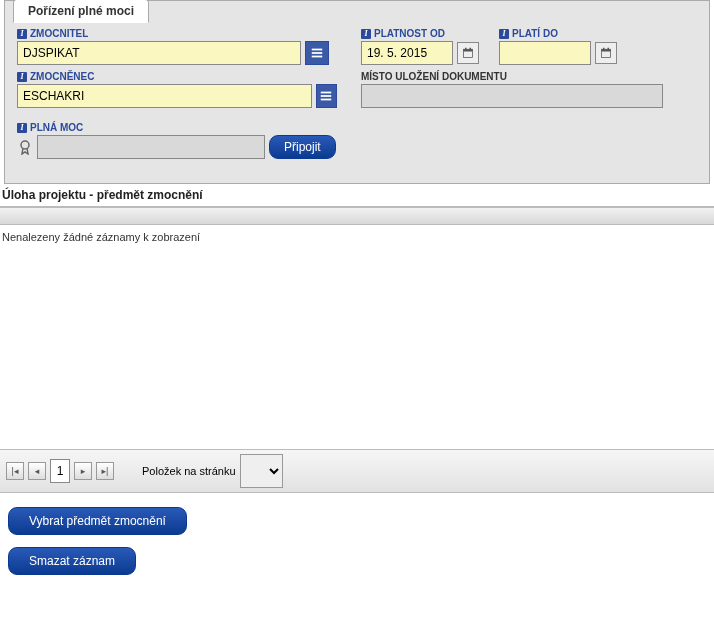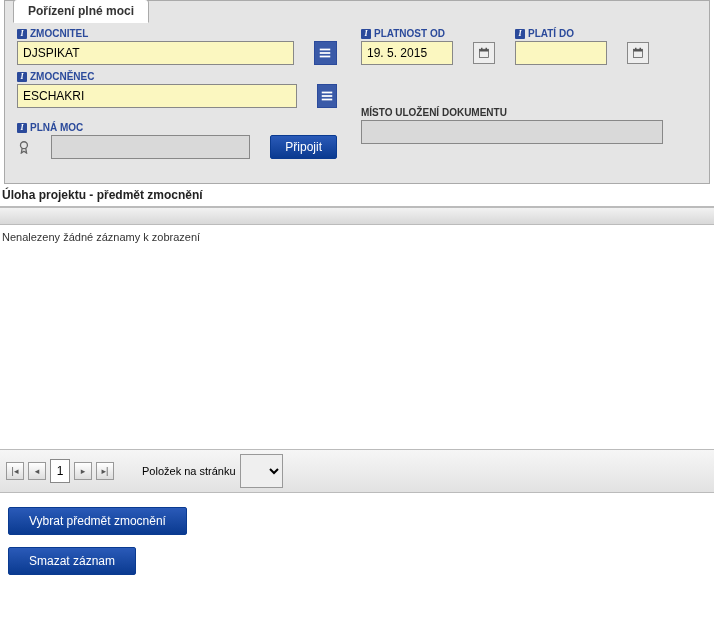--- a/index.html
+++ b/index.html
@@ -54,23 +54,23 @@
   width: 10px; height: 10px;
   background: #2b4a9b;
   color: #fff;
   font-size: 8px;
   align-items: center;
   justify-content: center;
   border-radius: 1px;
   font-family: serif;
   font-style: italic;
 }
-.label.plain { color: #333; margin-top: 36px; }
-
-.input-row { display: flex; align-items: center; gap: 20px; }
+.label.plain { color: #333; }
+
+.input-row { display: flex; align-items: center; gap: 4px; }
 
 input[type="text"] {
   border: 1px solid #888;
   padding: 4px 5px;
   font-size: 12px;
   height: 24px;
 }
 input.yellow { background: #fbf7c0; }
 input.gray { background: #d9d9d9; }
 
@@ -105,21 +105,21 @@
 }
 
 .btn-blue {
   background: #1a4aa0;
   background: linear-gradient(#2a5ab8, #0a3a90);
   color: #fff;
   border: 1px solid #0a3a90;
   padding: 4px 14px;
   font-size: 12px;
   cursor: pointer;
-  border-radius: 2px;
+  border-radius: 9px;
 }
 
 .section-title {
   font-weight: bold;
   font-size: 12px;
   color: #222;
   border-bottom: 1px solid #bbb;
   padding: 4px 2px;
 }
 

